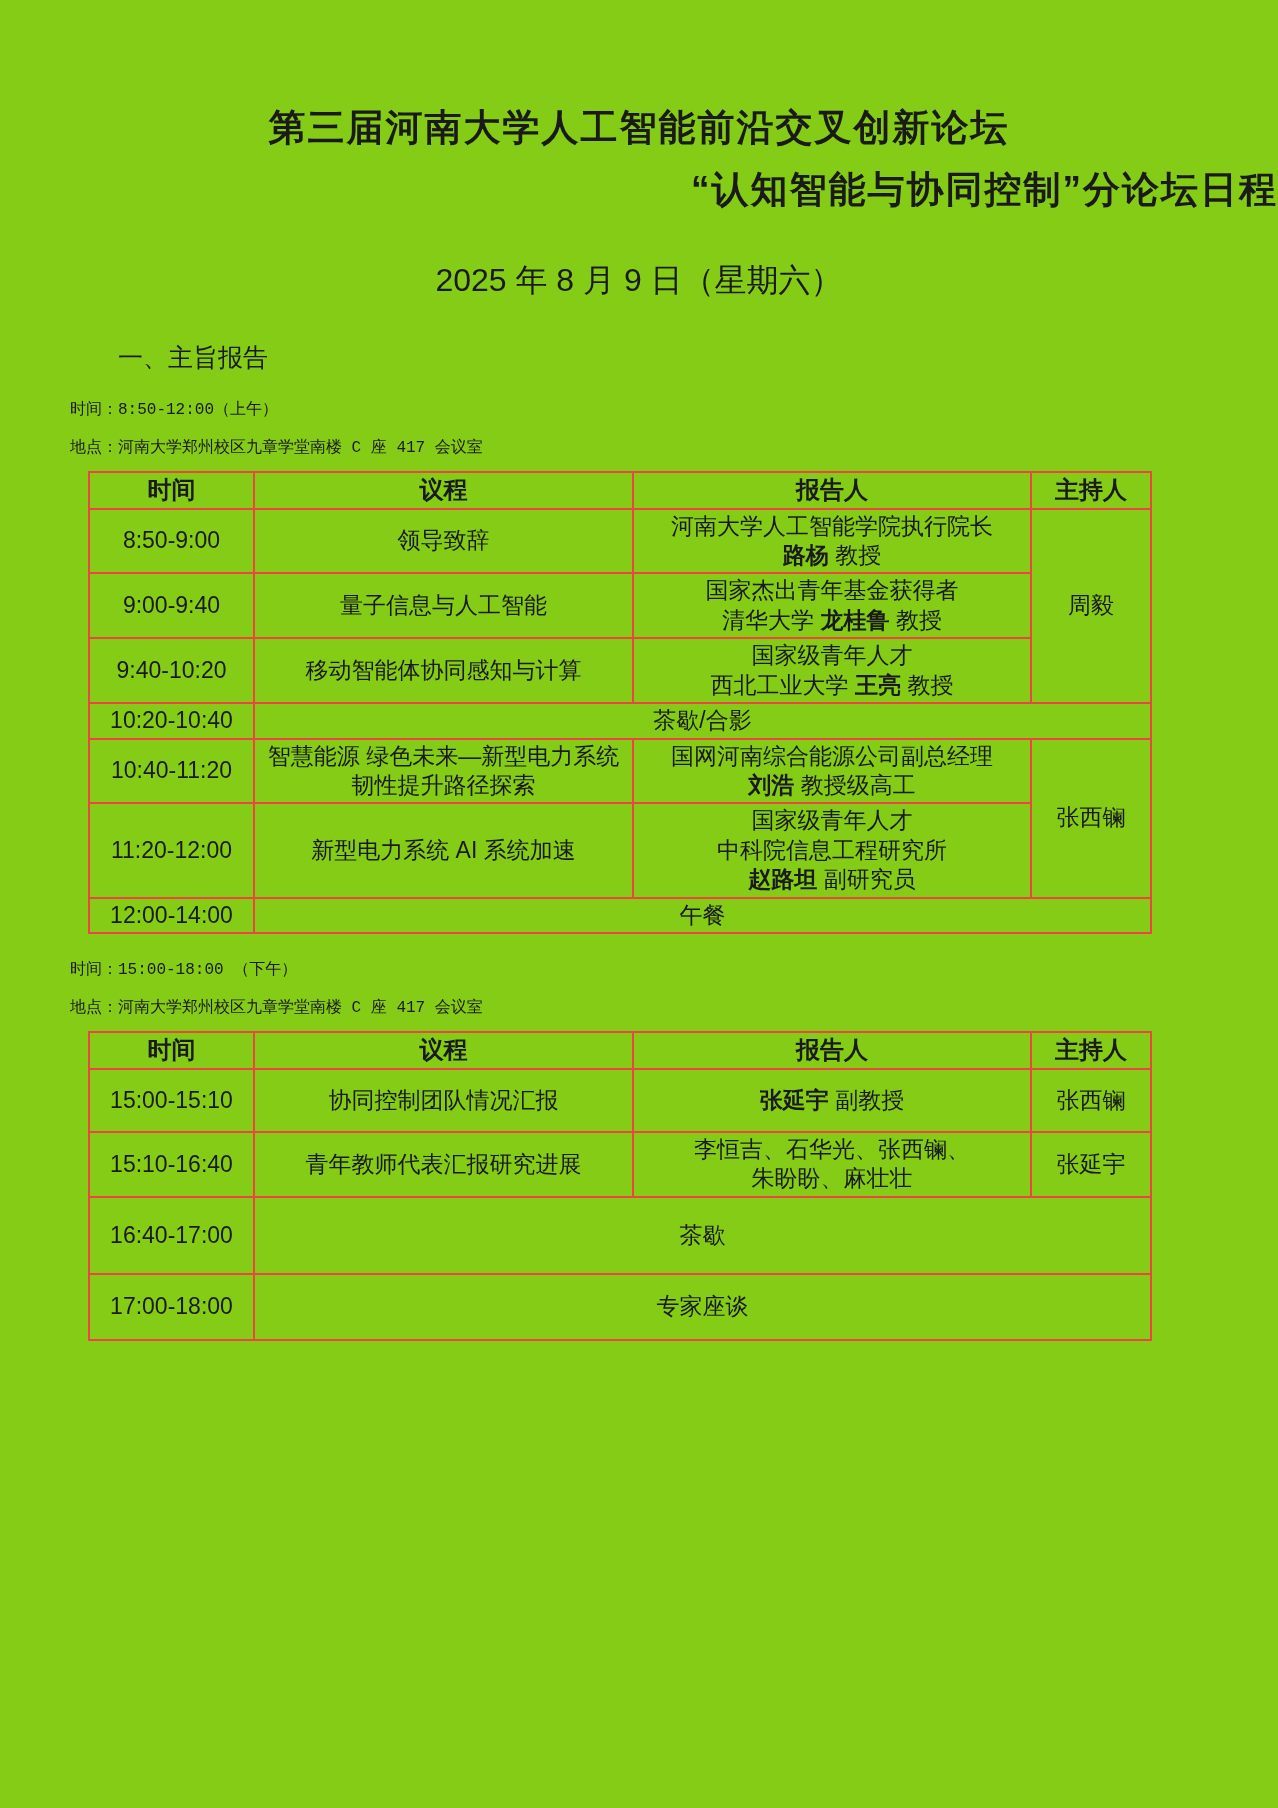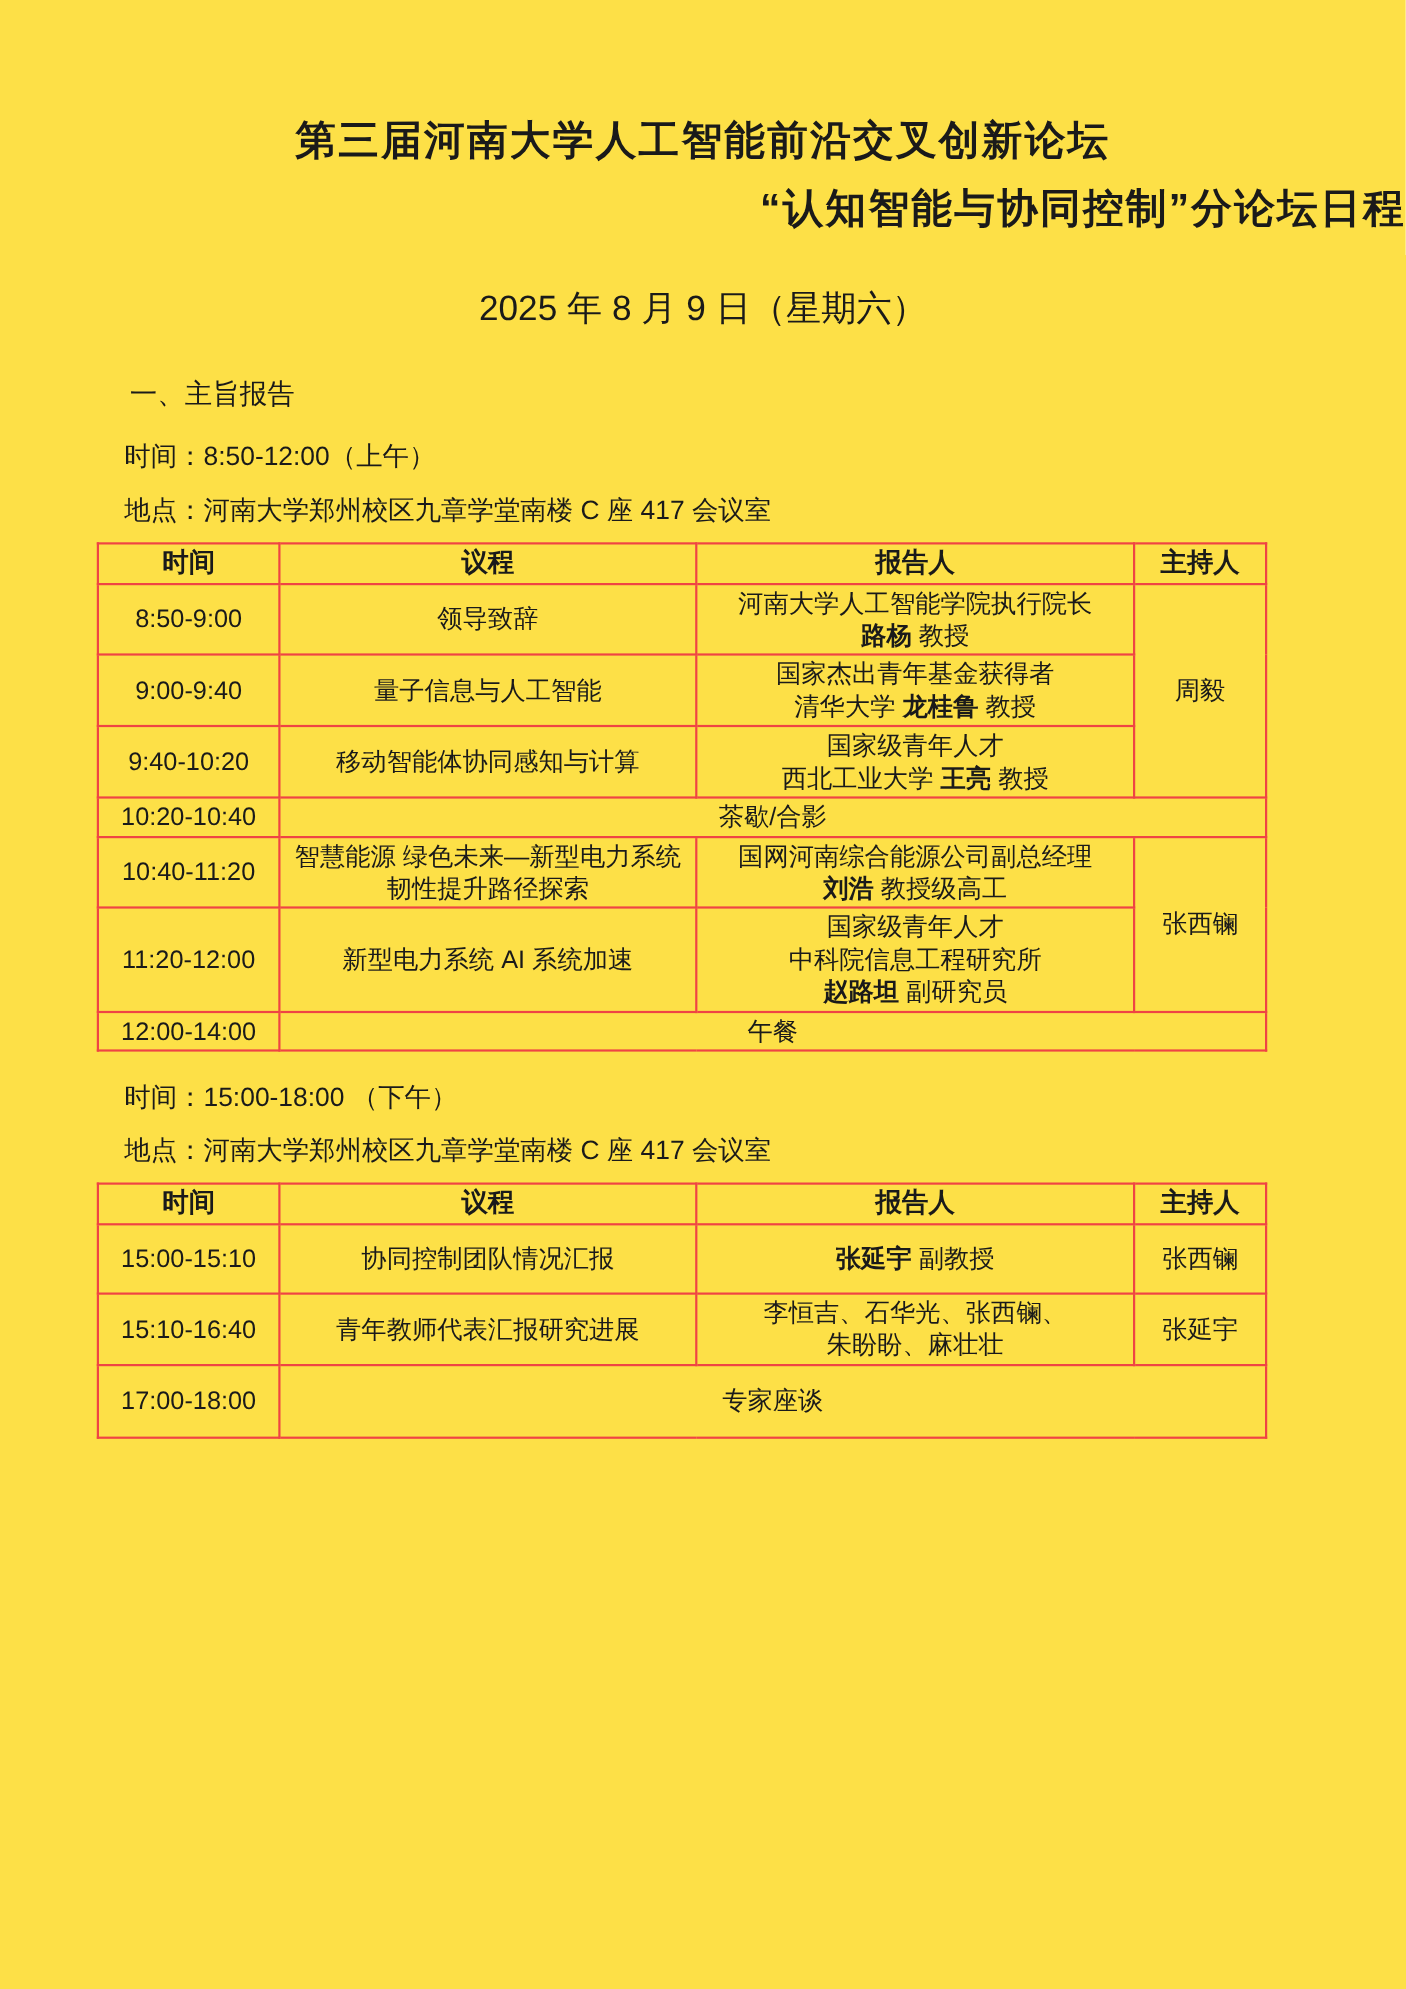--- a/index.html
+++ b/index.html
@@ -6,21 +6,21 @@
     margin: 0;
     padding: 0;
     background: #ffffff;
     font-family: "Liberation Sans", "DejaVu Sans", sans-serif;
     color: #1a1a1a;
   }
   .page {
     position: relative;
     width: 1278px;
     height: 1808px;
-    background: #fde047;
+    background: #84cc16;
     overflow: hidden;
   }
   .title {
     margin: 106px 0 0 0;
     text-align: center;
     font-size: 37px;
     font-weight: 700;
     letter-spacing: 2px;
     line-height: 1.2;
   }
@@ -37,23 +37,24 @@
     text-align: center;
     font-size: 32px;
     font-weight: 400;
   }
   .sec-heading {
     margin: 38px 0 0 118px;
     font-size: 25px;
     font-weight: 400;
   }
   .meta {
-    margin-left: 113px;
-    font-size: 24px;
+    margin-left: 70px;
+    font-size: 16px;
     font-weight: 400;
+    font-family: Liberation Mono, monospace;
   }
   .meta.first { margin-top: 25px; }
   .meta.second { margin-top: 17px; }
   table.sched {
     margin: 13px 0 0 88px;
     border-collapse: collapse;
     table-layout: fixed;
     width: 1062px;
   }
   table.sched th, table.sched td {
@@ -182,20 +183,24 @@
     </tr>
     <tr style="height:56px">
       <td>15:10-16:40</td>
       <td>青年教师代表汇报研究进展</td>
       <td>
         <div>李恒吉、石华光、张西镧、</div>
         <div>朱盼盼、麻壮壮</div>
       </td>
       <td>张延宇</td>
     </tr>
+    <tr style="height:77px">
+      <td>16:40-17:00</td>
+      <td colspan="3">茶歇</td>
+    </tr>
     <tr style="height:66px">
       <td>17:00-18:00</td>
       <td colspan="3">专家座谈</td>
     </tr>
   </tbody>
     </table>
 
 </div>
 
 </body></html>

